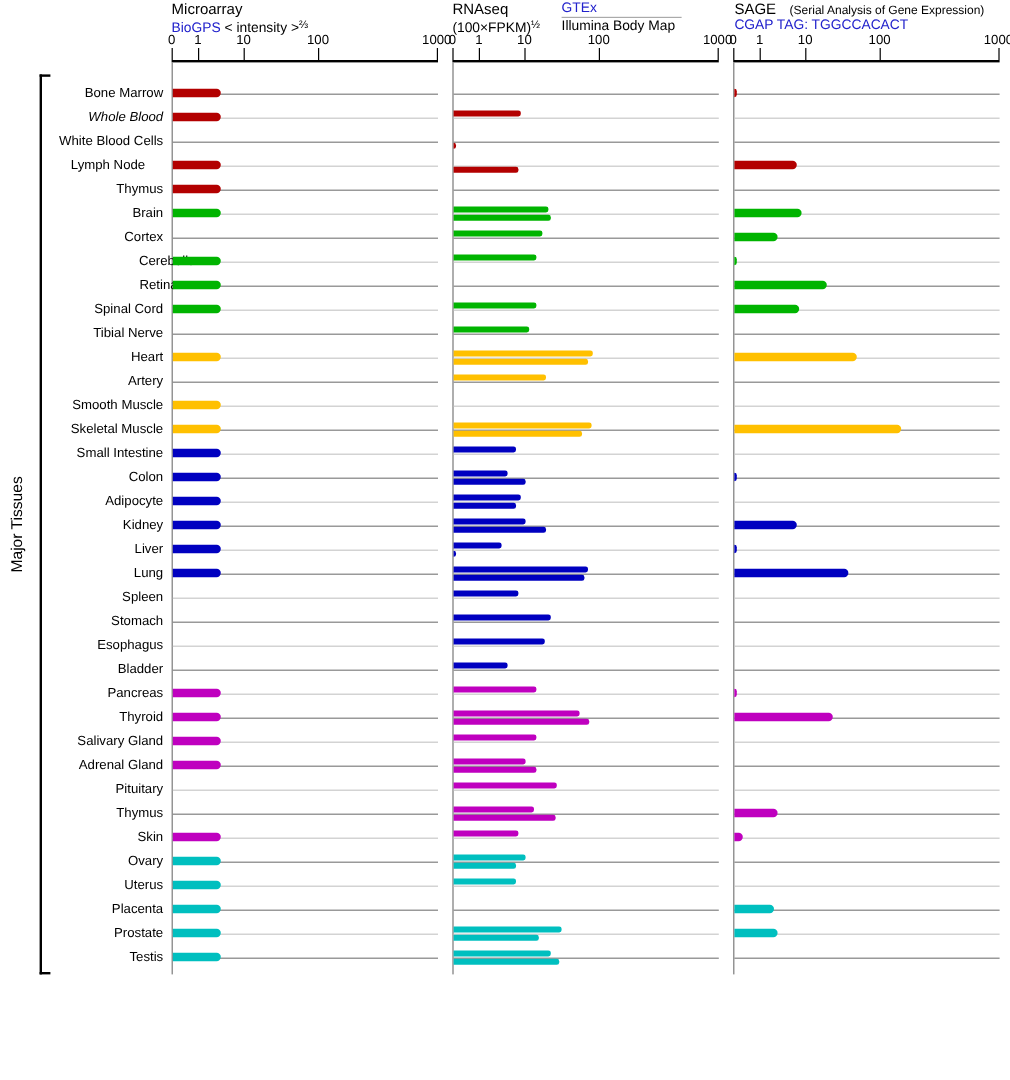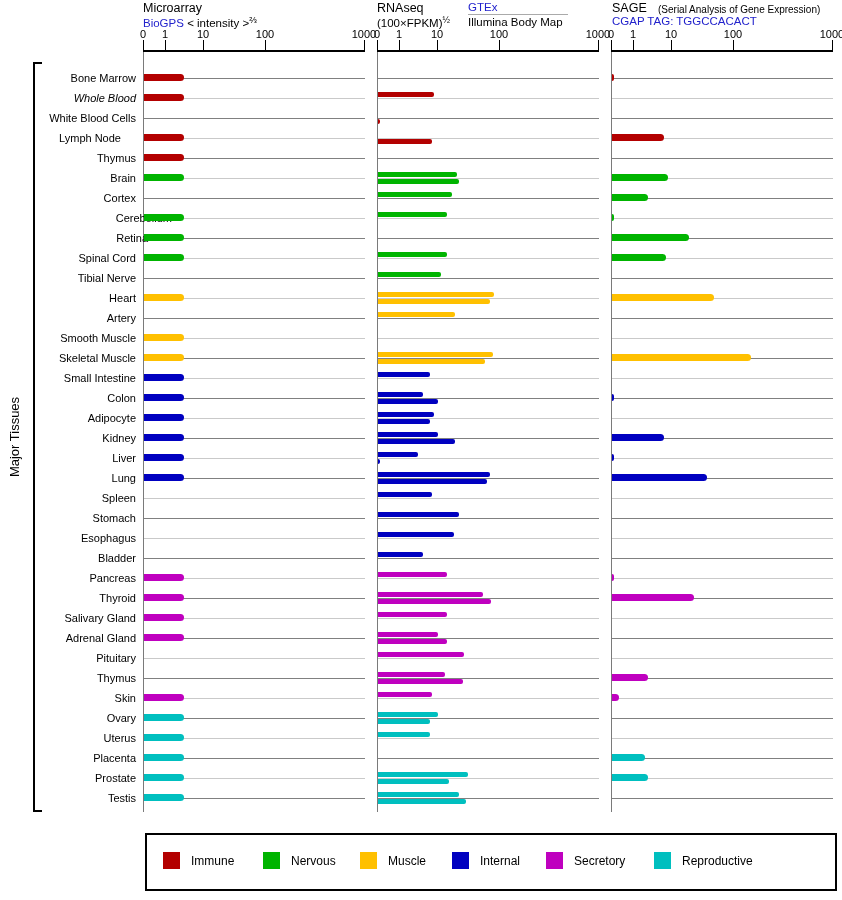--- a/index.html
+++ b/index.html
@@ -328,27 +328,13 @@
       <div class="abs bar-thick" style="left:612px;top:774px;width:36.44802718504103px;background:#00bfbf;"></div>
       <div class="abs tissue-label" style="left:36px;top:790px;">Testis</div>
       <div class="abs row-line" style="left:144px;top:798px;width:221px;background:#808080;"></div>
       <div class="abs row-line" style="left:378px;top:798px;width:221px;background:#808080;"></div>
       <div class="abs row-line" style="left:612px;top:798px;width:221px;background:#808080;"></div>
       <div class="abs bar-thick" style="left:144px;top:794px;width:40.13060767934717px;background:#00bfbf;"></div>
       <div class="abs bar-thin" style="left:378px;top:792px;width:81.23020621097677px;background:#00bfbf;"></div>
       <div class="abs bar-thin" style="left:378px;top:799px;width:87.72379794321759px;background:#00bfbf;"></div>
     </div>
 
-  <div id="legend-box" class="abs">
-      <div class="abs legend-swatch" style="left:16px;background:#b30000;"></div>
-      <div class="abs legend-label" style="left:44px;">Immune</div>
-      <div class="abs legend-swatch" style="left:116px;background:#00b400;"></div>
-      <div class="abs legend-label" style="left:144px;">Nervous</div>
-      <div class="abs legend-swatch" style="left:213px;background:#ffc000;"></div>
-      <div class="abs legend-label" style="left:241px;">Muscle</div>
-      <div class="abs legend-swatch" style="left:305px;background:#0000c0;"></div>
-      <div class="abs legend-label" style="left:333px;">Internal</div>
-      <div class="abs legend-swatch" style="left:399px;background:#bf00bf;"></div>
-      <div class="abs legend-label" style="left:427px;">Secretory</div>
-      <div class="abs legend-swatch" style="left:507px;background:#00bfbf;"></div>
-      <div class="abs legend-label" style="left:535px;">Reproductive</div>
-    </div>
 </div>
 
 </body></html>

